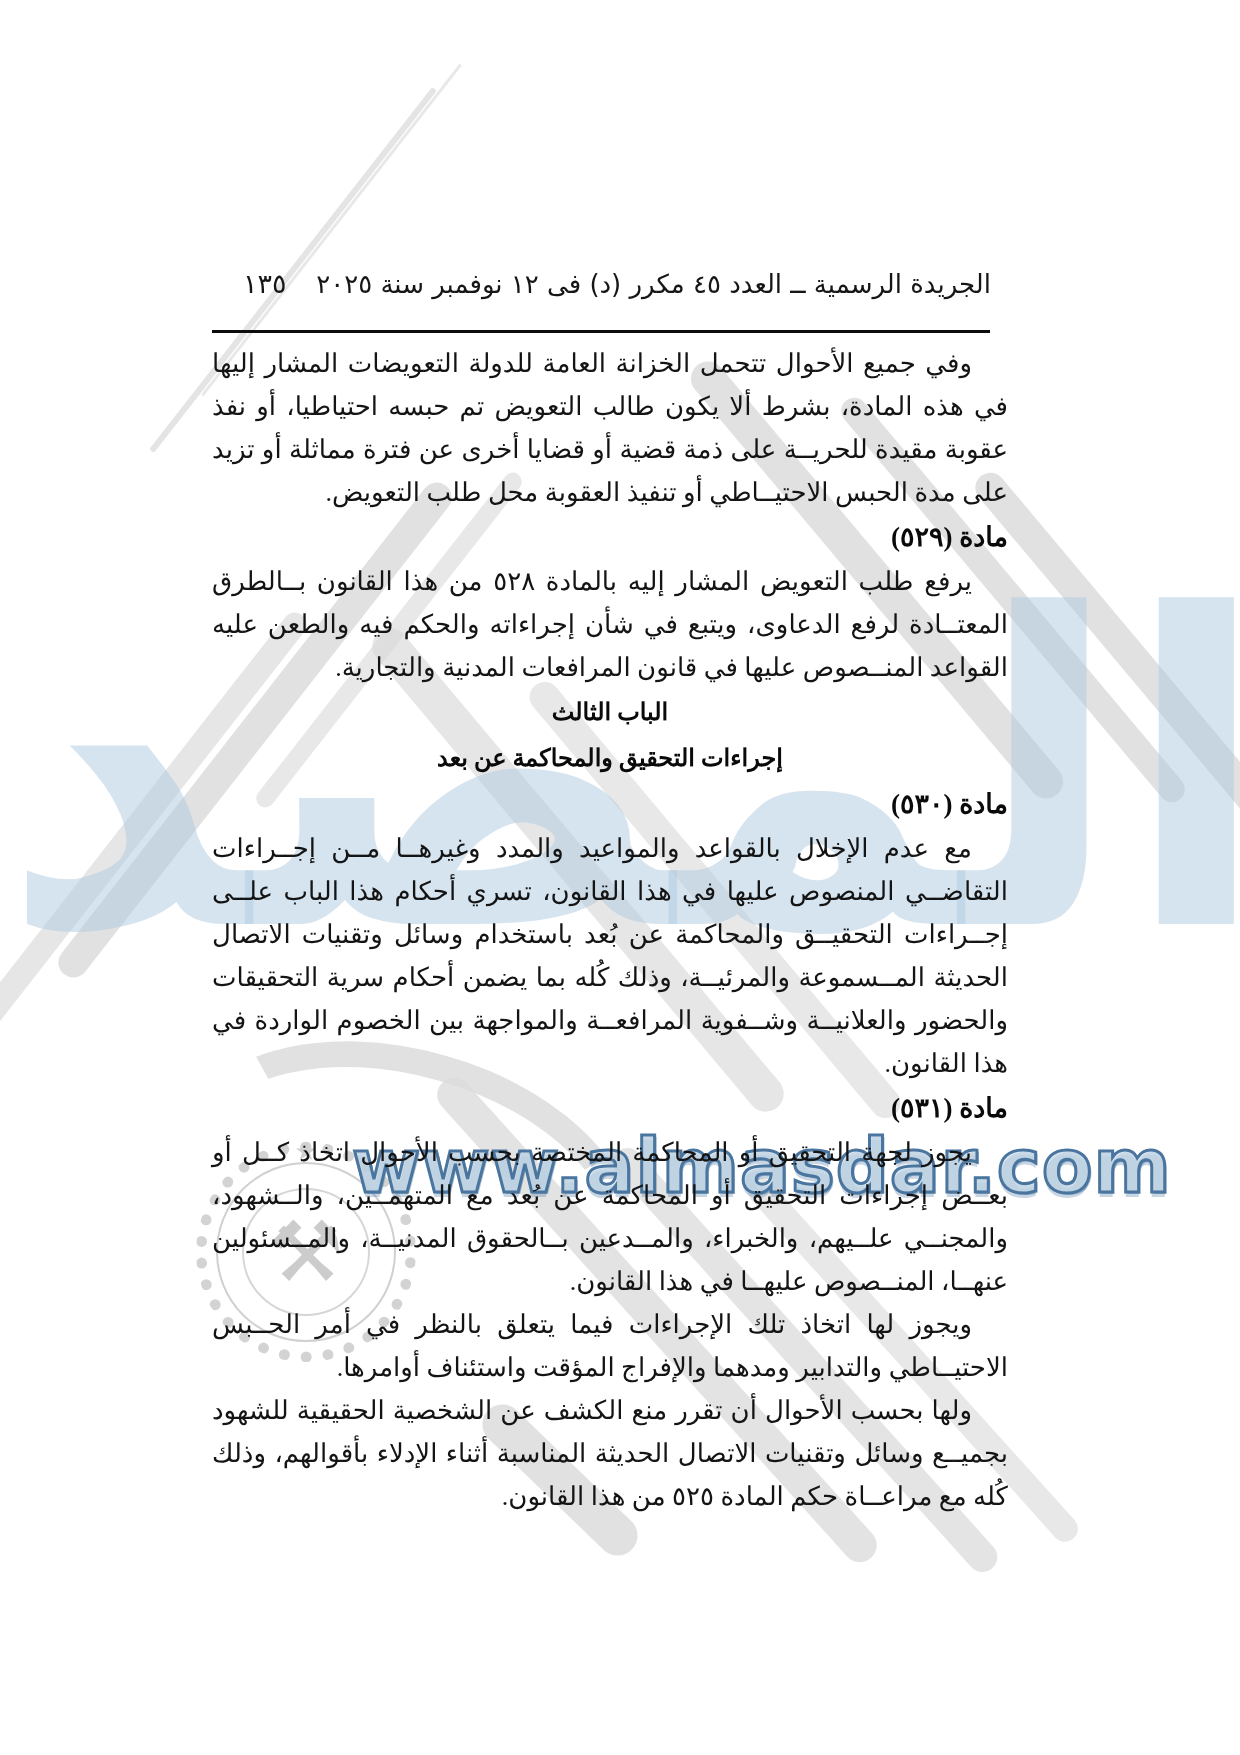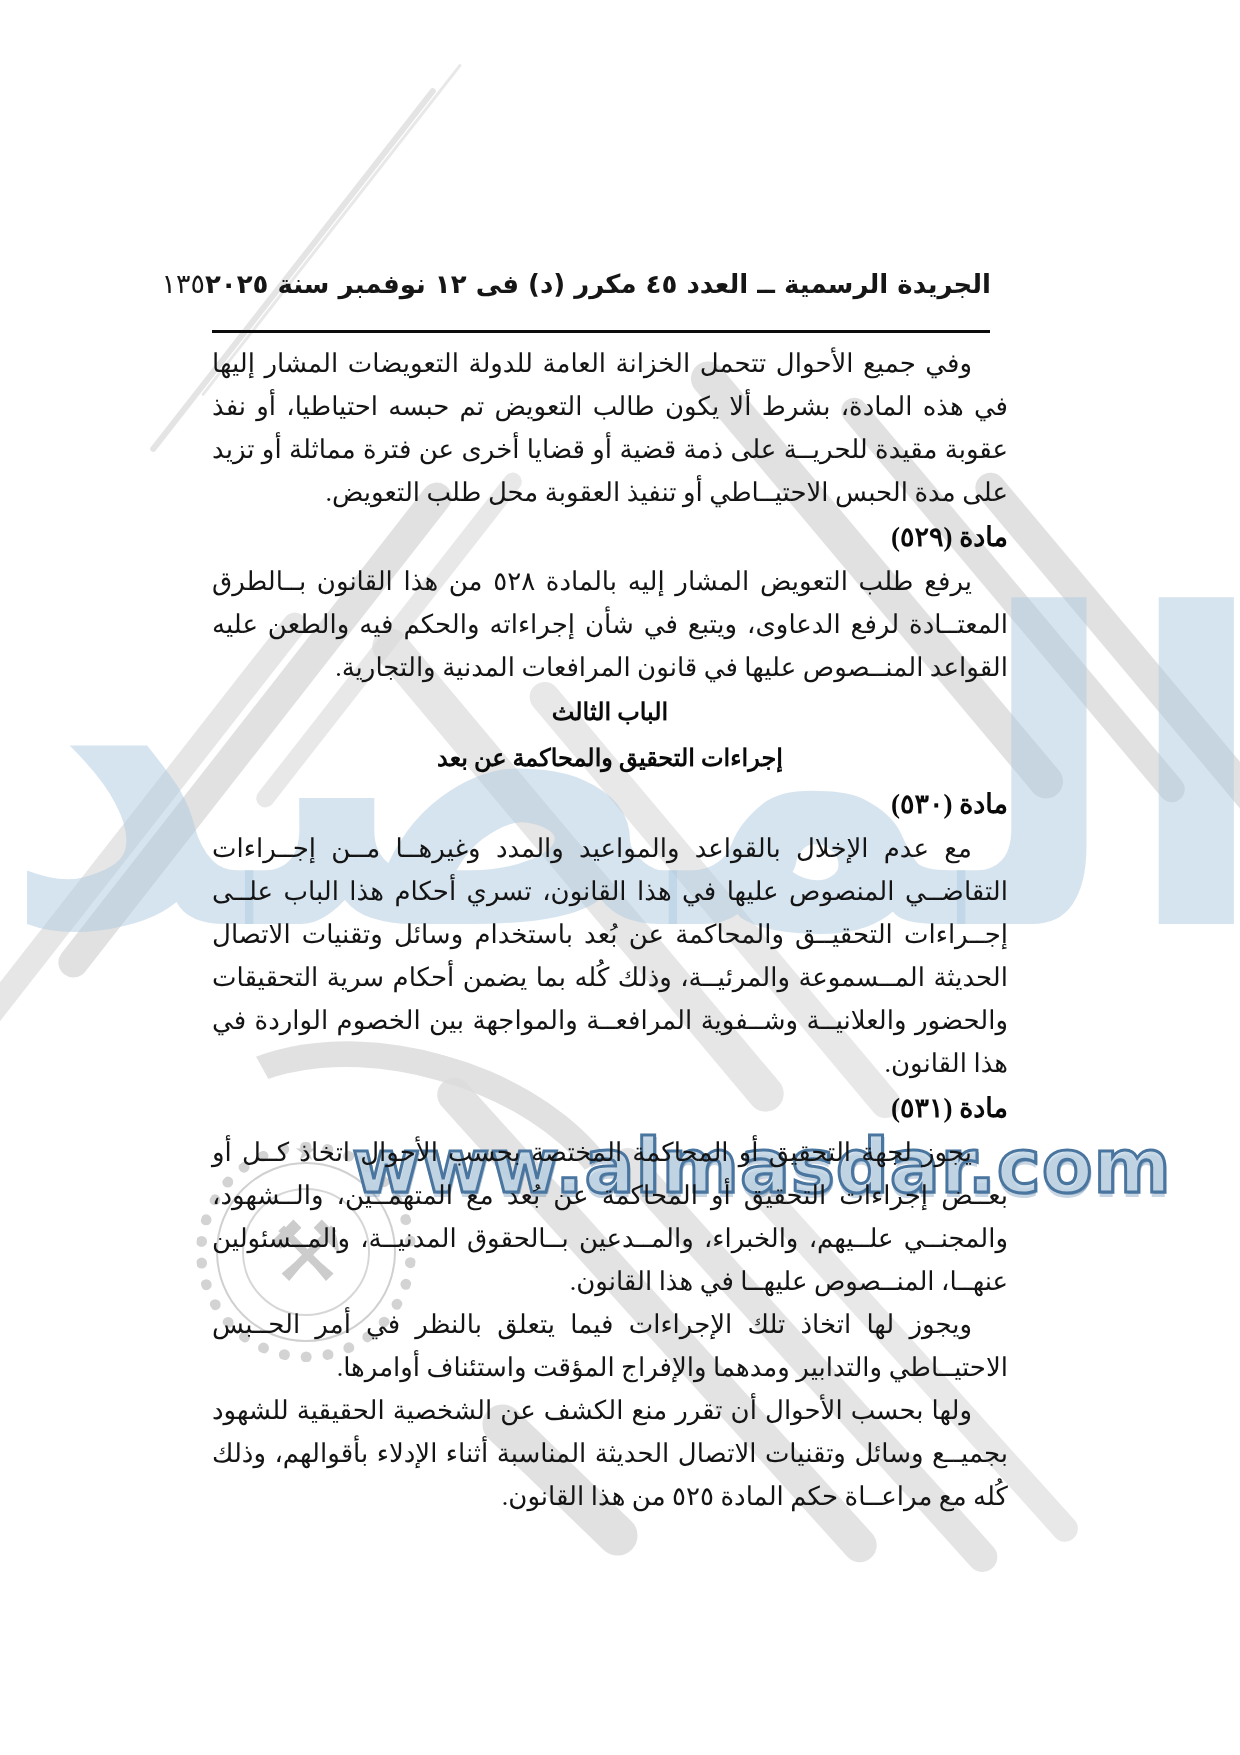--- a/index.html
+++ b/index.html
@@ -68,21 +68,21 @@
     font-size:84px;color:#c7c7c7;}
   .seal .star{position:absolute;top:-6px;left:50%;transform:translateX(-50%);
     color:#cccccc;font-size:26px;}
 
   
   .header{
     position:absolute;top:268px;left:195px;width:796px;z-index:5;
     display:flex;justify-content:space-between;align-items:flex-end;
     font-size:26px;color:#161616;
   }
-  .header .title{white-space:nowrap;font-weight:bold;}
+  .header .title{white-space:nowrap;}
   .header .pageno{font-size:27px;padding-left:4px;margin-left:44px;}
   .rule{position:absolute;top:330px;left:212px;width:778px;height:3px;background:#0c0c0c;z-index:5;}
 
   .bodycol{
     position:absolute;top:342px;right:232px;width:796px;z-index:5;
     color:#141414;
     font-family:Liberation Serif, serif;
   }
   .para{
     margin:0;font-size:26px;line-height:43px;

